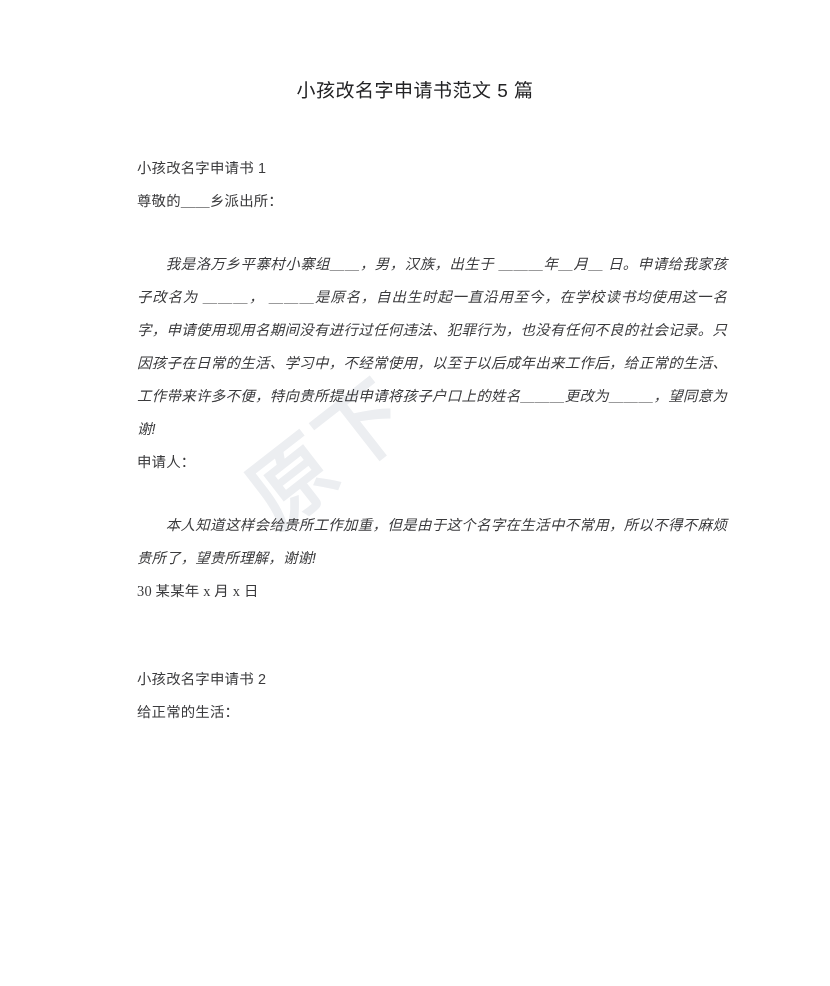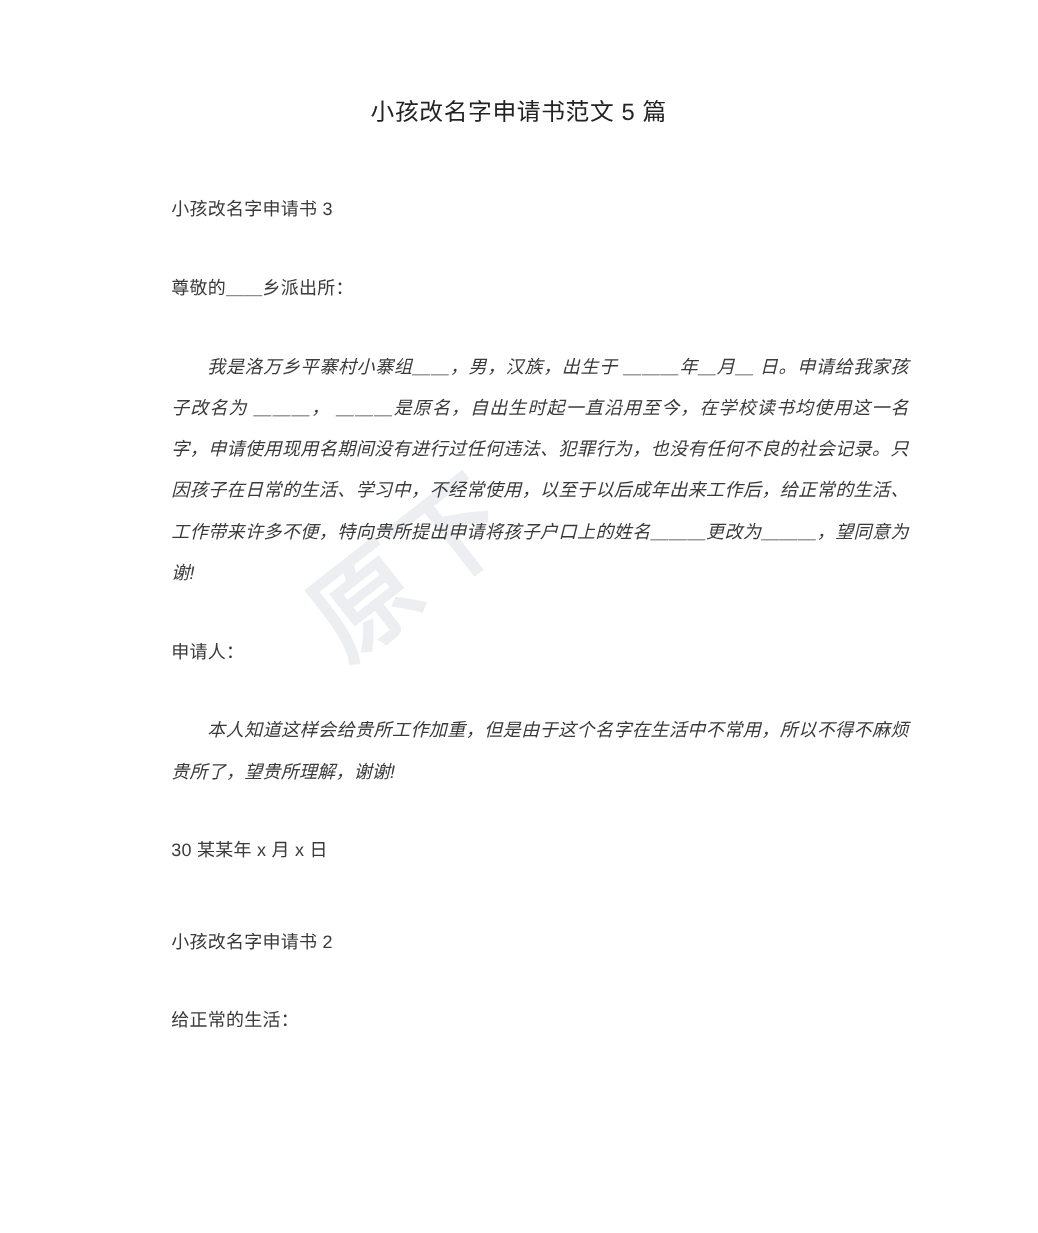--- a/index.html
+++ b/index.html
@@ -73,24 +73,24 @@
     font-size: 14.4px;
     line-height: 33px;
     color: #3a3a3c;
     text-align: justify;
     text-justify: inter-ideograph;
     margin: 0;
     letter-spacing: 0.2px;
   }
 
   .para.heading-line {
-    margin-top: 40px;
+    margin-top: 55px;
   }
   .para.plain-line {
-    margin-top: 30px;
+    font-family: Liberation Serif, serif;
   }
   .para.indent {
     text-indent: 2em;
     margin-top: 30px;
     font-style: italic;
   }
   .para.first-section {
     margin-top: 47px;
   }
 </style>
@@ -102,21 +102,21 @@
   <div class="watermark">
     <div class="watermark-text">原下</div>
   </div>
 
   <div class="content">
 
     <h1 class="doc-title">小孩改名字申请书范文 5 篇</h1>
 
     <div class="body-block">
 
-      <p class="para first-section">小孩改名字申请书 3</p>
+      <p class="para first-section">小孩改名字申请书 1</p>
 
       <p class="para plain-line">尊敬的＿＿乡派出所：</p>
 
       <p class="para indent">我是洛万乡平寨村小寨组＿＿，男，汉族，出生于 ＿＿＿年＿月＿ 日。申请给我家孩子改名为 ＿＿＿， ＿＿＿是原名，自出生时起一直沿用至今，在学校读书均使用这一名字，申请使用现用名期间没有进行过任何违法、犯罪行为，也没有任何不良的社会记录。只因孩子在日常的生活、学习中，不经常使用，以至于以后成年出来工作后，给正常的生活、工作带来许多不便，特向贵所提出申请将孩子户口上的姓名＿＿＿更改为＿＿＿，望同意为谢!</p>
 
       <p class="para plain-line">申请人：</p>
 
       <p class="para indent">本人知道这样会给贵所工作加重，但是由于这个名字在生活中不常用，所以不得不麻烦贵所了，望贵所理解，谢谢!</p>
 
       <p class="para plain-line">30 某某年 x 月 x 日</p>

